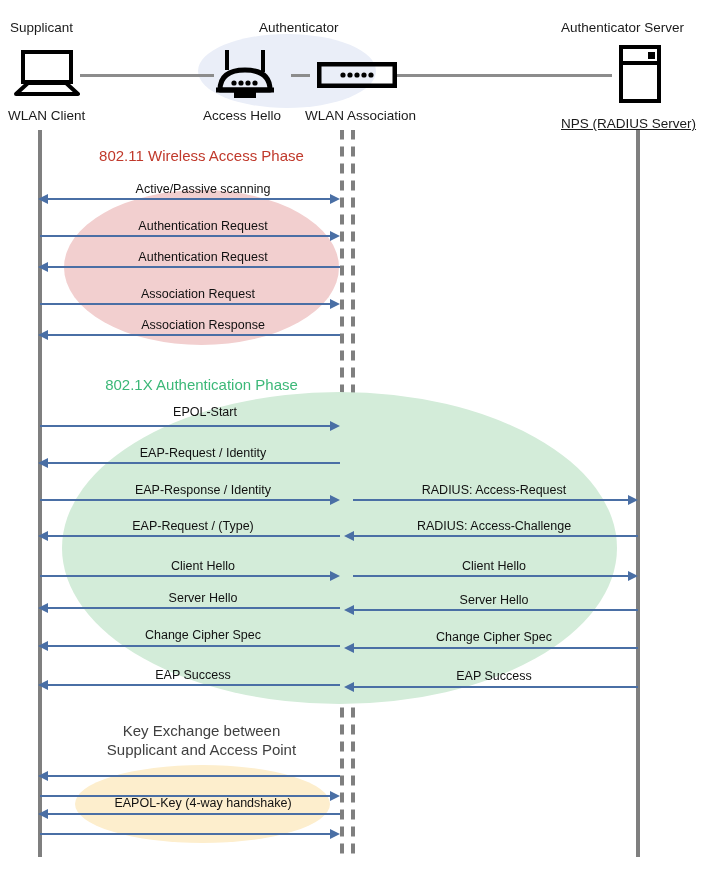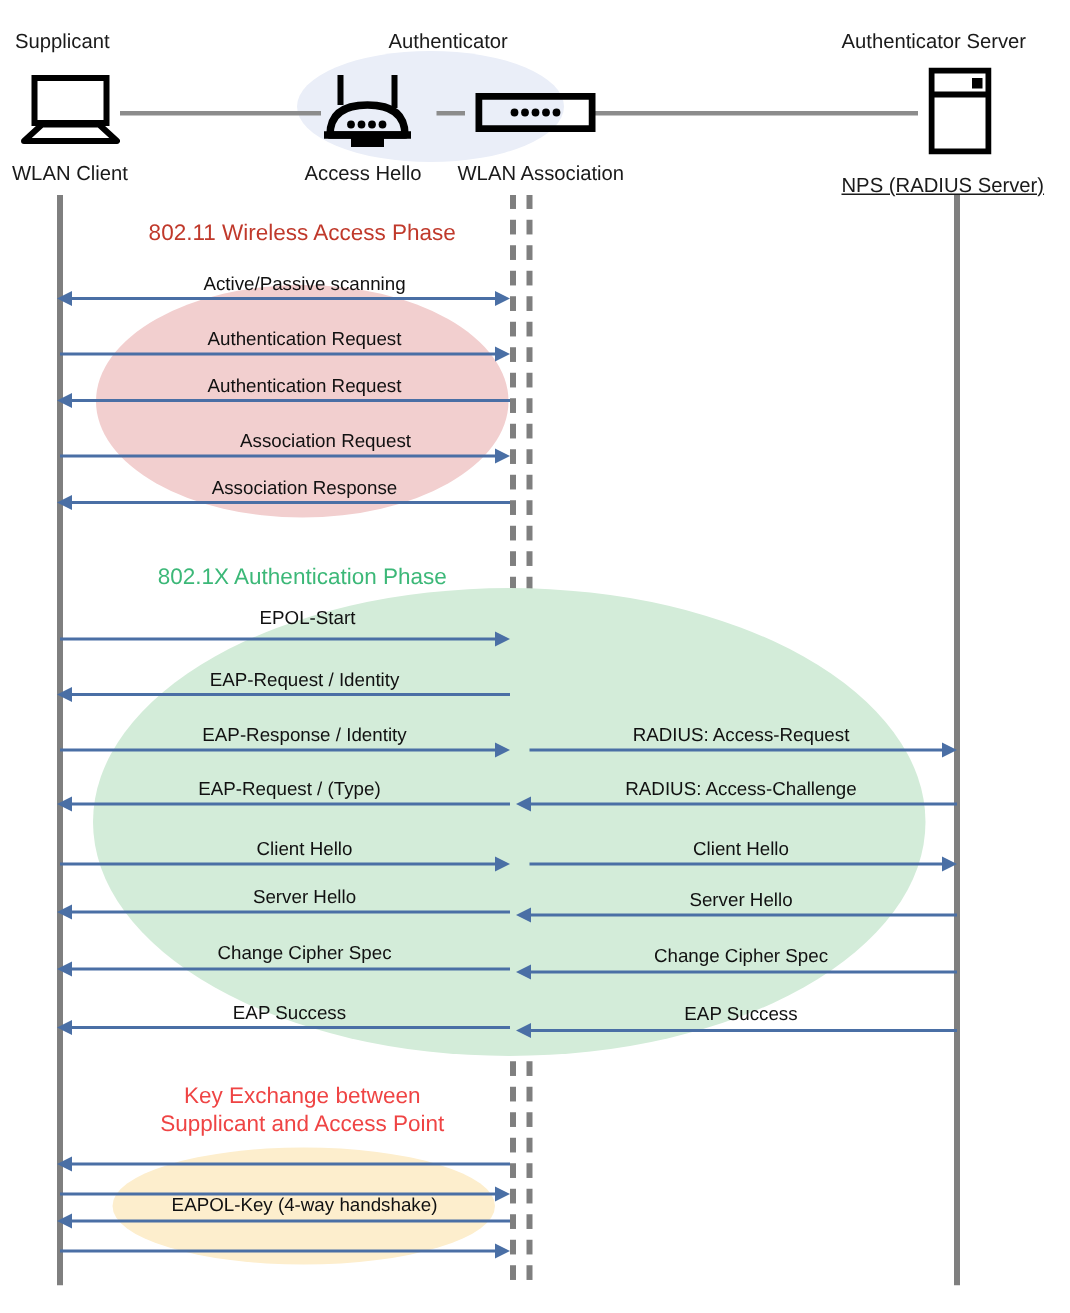--- a/index.html
+++ b/index.html
@@ -177,21 +177,21 @@
   <div class="arrow-head right" style="left:330px; top:194px;"></div>
 
   <div class="msg-label" style="left:203px; top:219px;">Authentication Request</div>
   <div class="msg-line" style="left:40px; top:235px; width:292px;"></div>
   <div class="arrow-head right" style="left:330px; top:231px;"></div>
 
   <div class="msg-label" style="left:203px; top:250px;">Authentication Request</div>
   <div class="msg-line" style="left:46px; top:266px; width:294px;"></div>
   <div class="arrow-head left" style="left:38px; top:262px;"></div>
 
-  <div class="msg-label" style="left:217px; top:287px;">Association Request</div>
+  <div class="msg-label" style="left:198px; top:287px;">Association Request</div>
   <div class="msg-line" style="left:40px; top:303px; width:292px;"></div>
   <div class="arrow-head right" style="left:330px; top:299px;"></div>
 
   <div class="msg-label" style="left:203px; top:318px;">Association Response</div>
   <div class="msg-line" style="left:46px; top:334px; width:294px;"></div>
   <div class="arrow-head left" style="left:38px; top:330px;"></div>
 
   <div class="phase-ellipse" style="left:62px; top:392px; width:555px; height:312px; background:#d3ecd9;"></div>
   <div class="phase-title" style="left:64px; top:375px; width:275px; color:#3cb878;">802.1X Authentication Phase</div>
 
@@ -245,21 +245,21 @@
 
   <div class="msg-label" style="left:494px; top:630px;">Change Cipher Spec</div>
   <div class="msg-line" style="left:352px; top:647px; width:286px;"></div>
   <div class="arrow-head left" style="left:344px; top:643px;"></div>
 
   <div class="msg-label" style="left:494px; top:669px;">EAP Success</div>
   <div class="msg-line" style="left:352px; top:686px; width:286px;"></div>
   <div class="arrow-head left" style="left:344px; top:682px;"></div>
 
   <div class="phase-ellipse" style="left:75px; top:765px; width:255px; height:78px; background:#fdeecd;"></div>
-  <div class="phase-title" style="left:64px; top:721px; width:275px; color:#ef4444;">Key Exchange between
+  <div class="phase-title" style="left:64px; top:721px; width:275px; color:#404040;">Key Exchange between
 Supplicant and Access Point</div>
 
   <div class="msg-line" style="left:46px; top:775px; width:294px;"></div>
   <div class="arrow-head left" style="left:38px; top:771px;"></div>
 
   <div class="msg-line" style="left:40px; top:795px; width:292px;"></div>
   <div class="arrow-head right" style="left:330px; top:791px;"></div>
 
   <div class="msg-label" style="left:203px; top:796px;">EAPOL-Key (4-way handshake)</div>
   <div class="msg-line" style="left:46px; top:813px; width:294px;"></div>

